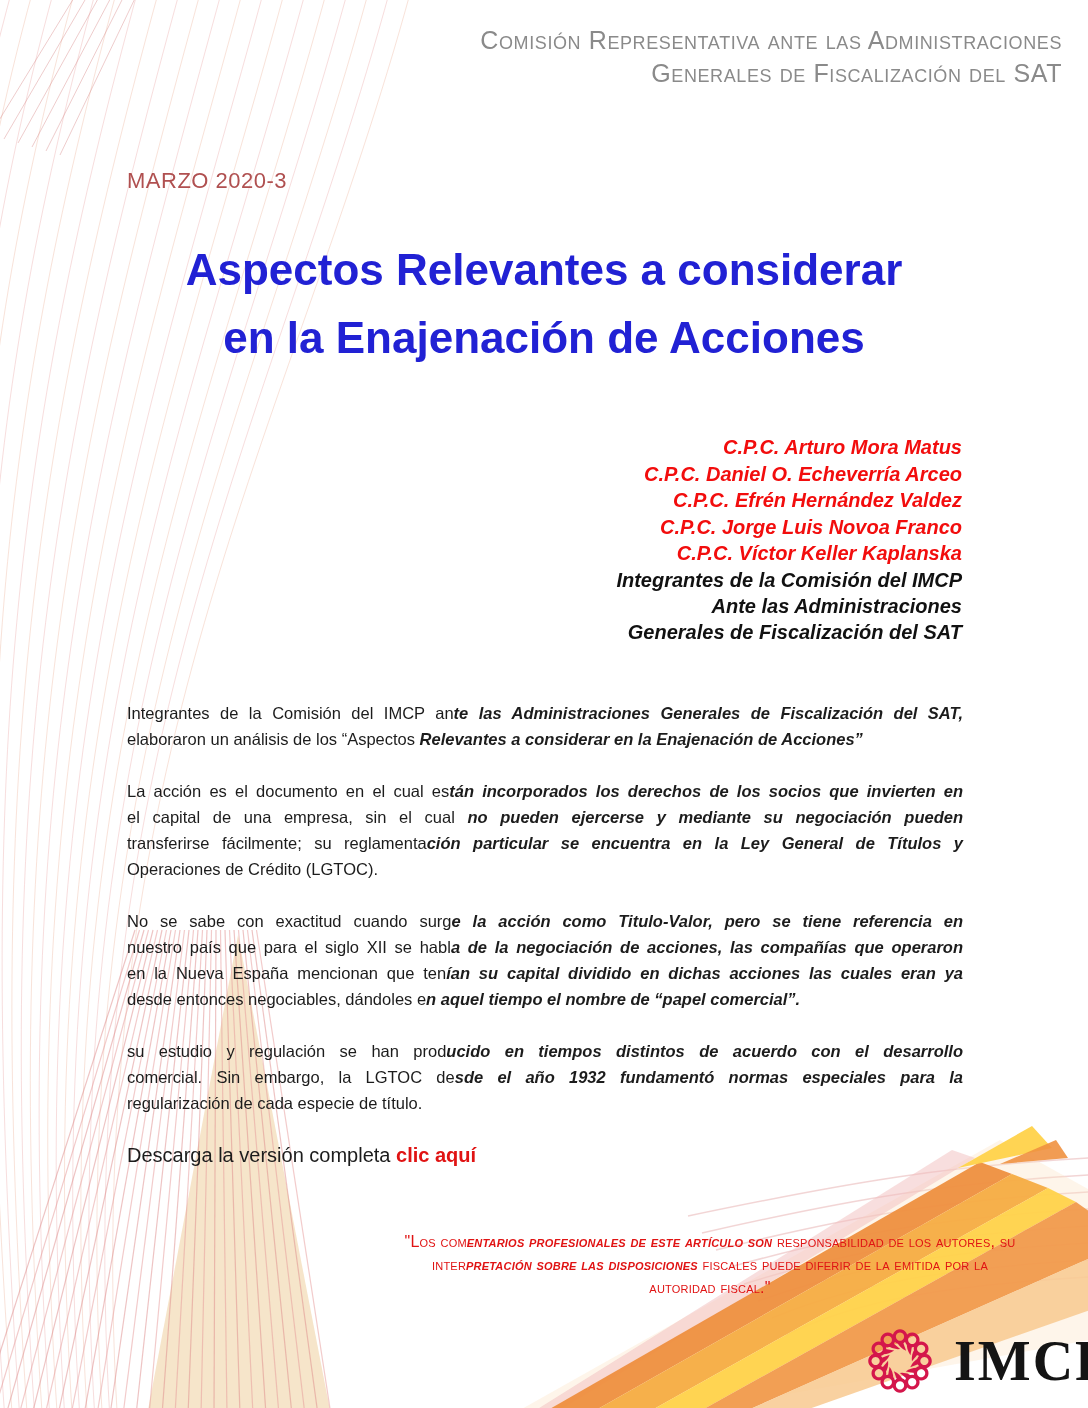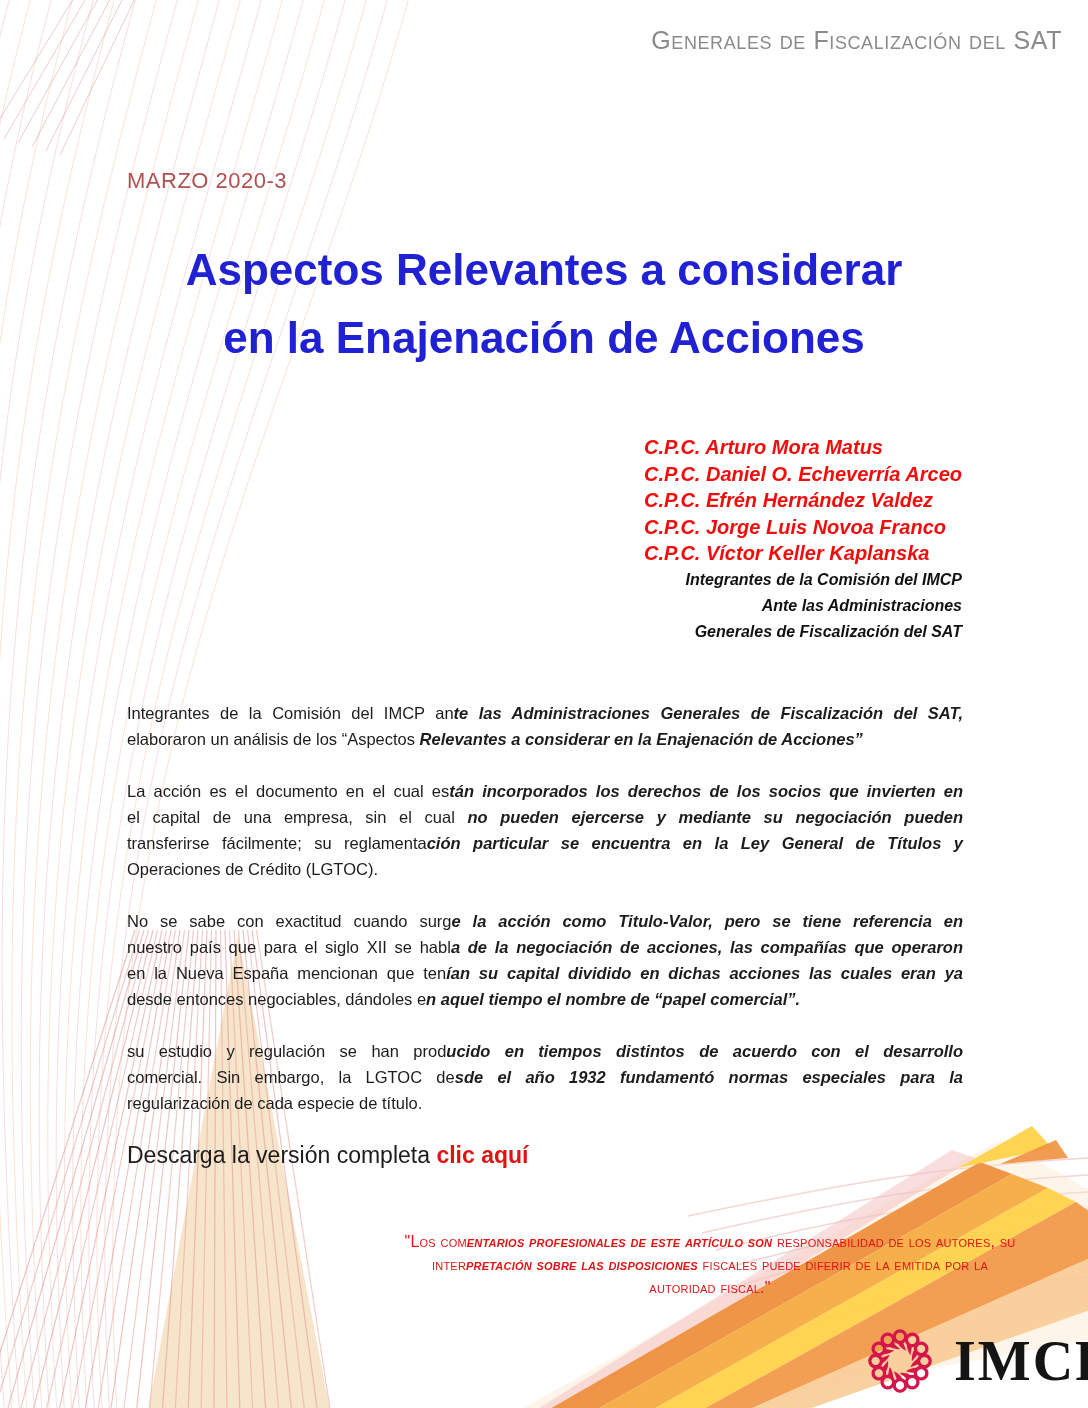--- a/index.html
+++ b/index.html
@@ -17,39 +17,39 @@
   }
   .issue-label{
     top:168px;left:127px;color:var(--issue_red);
     font-weight:400;font-size:22px;letter-spacing:.5px;
   }
   .page-title{
     top:236px;left:0;width:100%;text-align:center;
     color:var(--title_blue);font-weight:700;font-size:44px;line-height:68px;
   }
   .authors-list{
-    top:434px;right:126px;text-align:left;
+    top:434px;right:126px;text-align:right;
     color:var(--authors_red);font-weight:700;font-style:italic;
     font-size:20px;line-height:26.5px;
   }
   .affiliation{
     top:567px;right:126px;text-align:right;
     color:#111111;font-weight:700;font-style:italic;
-    font-size:16px;line-height:26px;
+    font-size:20px;line-height:26px;
   }
   .article-body{
     top:700px;left:127px;width:836px;
     color:var(--body_text);font-size:16.5px;line-height:26px;
   }
   .para{margin:0 0 26px 0;}
   .line{width:100%;}
   .jline{text-align:justify;text-align-last:justify;}
   .lastline{text-align:left;}
   .bseg{font-weight:700;font-style:italic;}
-  .download-line{font-size:23px;margin-top:26px;}
+  .download-line{font-size:20px;margin-top:26px;}
   .download-link{color:var(--link_red);font-weight:700;cursor:pointer;}
   .disclaimer{
     top:1230px;left:350px;width:720px;text-align:center;
     color:var(--disclaimer_red);font-variant:small-caps;
     font-size:16px;line-height:23px;font-weight:400;letter-spacing:.2px;
   }
   .dline .bseg{font-weight:700;}
   .imcp-logo{
     top:1320px;left:856px;display:flex;align-items:center;gap:10px;
   }
@@ -142,20 +142,21 @@
         <polygon points="596,1410 1012,1174 1048,1188 652,1410" fill="#f6ac42" opacity="0.95"></polygon>
         <polygon points="652,1410 1048,1188 1076,1202 702,1410" fill="#ffd24a" opacity="0.95"></polygon>
         <polygon points="702,1410 1076,1202 1090,1212 1090,1258 748,1410" fill="#f19a4c" opacity="0.95"></polygon>
         <polygon points="748,1410 1090,1258 1090,1310 806,1410" fill="#f8c98f" opacity="0.85"></polygon>
         <polygon points="958,1168 1032,1126 1052,1148" fill="#ffd24a" opacity="0.95"></polygon>
         <polygon points="1000,1164 1056,1140 1068,1158" fill="#ef9140" opacity="0.9"></polygon>
       </g>
   </svg>
 
   <div class="layer commission-header">
+    <div>Comisión Representativa ante las Administraciones</div>
     <div>Generales de Fiscalización del SAT</div>
   </div>
 
   <div class="layer issue-label">MARZO 2020-3</div>
 
   <div class="layer page-title">
     <div>Aspectos Relevantes a considerar</div>
     <div>en la Enajenación de Acciones</div>
   </div>
 

